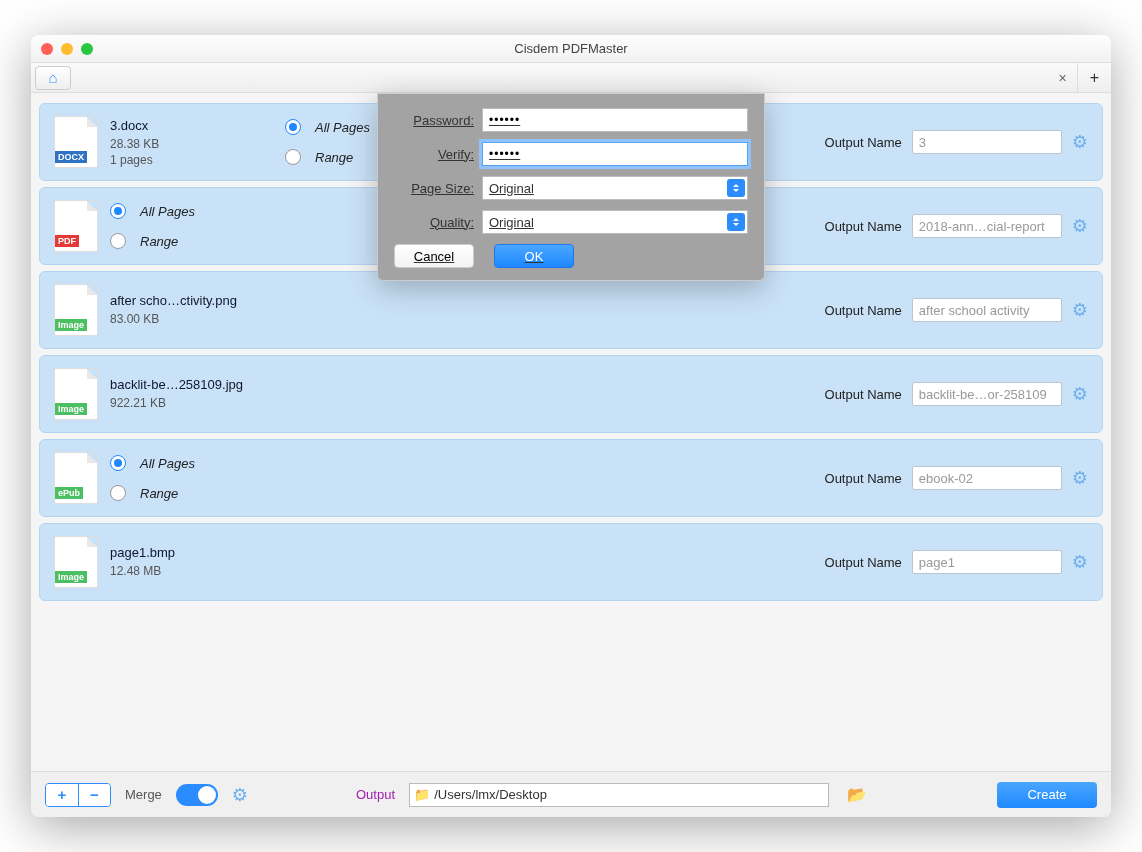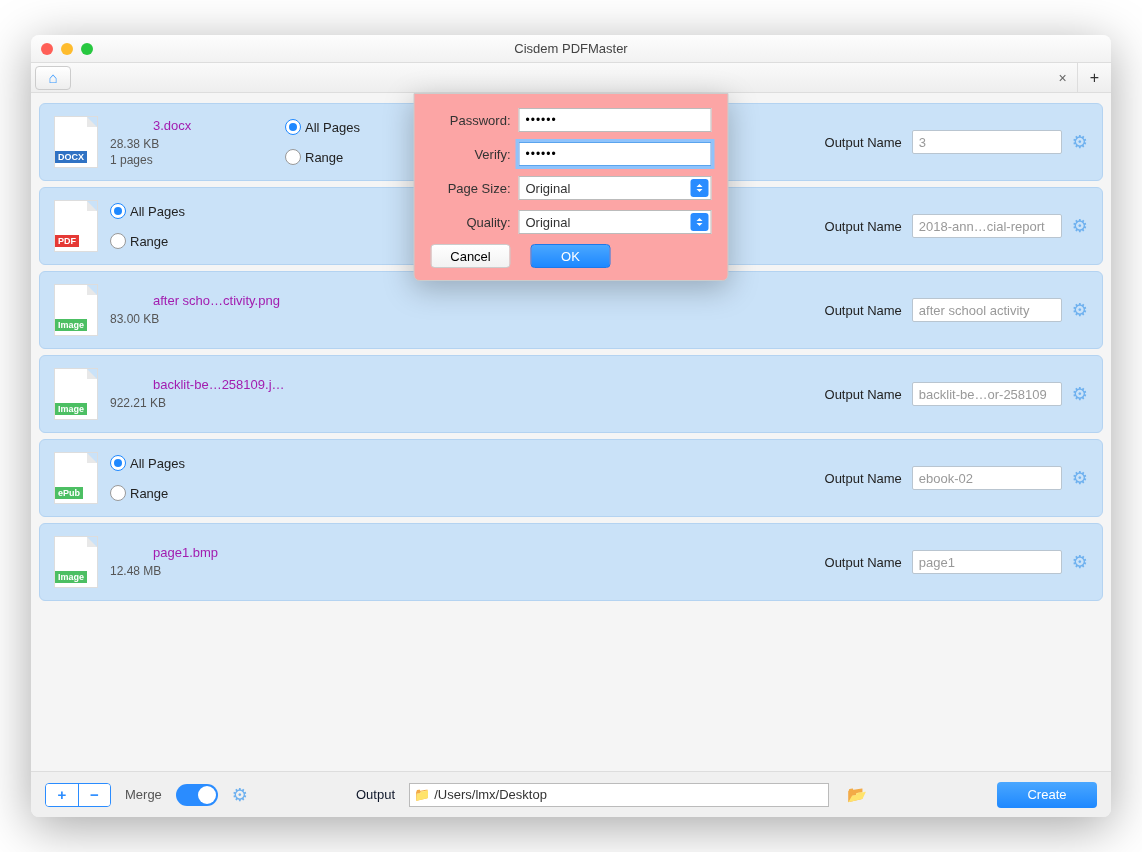--- a/index.html
+++ b/index.html
@@ -77,25 +77,25 @@
   border-left:10px solid #e8e8e8;
 }
 .badge {
   position:absolute; bottom:4px; left:0;
   font-size:9px; color:#fff; padding:1px 3px;
   font-weight:bold;
 }
 .badge.docx{background:#2f72c4;} .badge.pdf{background:#e53935;}
 .badge.img{background:#4cbf63;} .badge.epub{background:#4cbf63;}
 .meta{ width:175px; flex-shrink:0;}
-.fname{font-size:13px; color:#a21caf; margin-bottom:4px; white-space:nowrap; overflow:hidden; text-overflow:ellipsis;margin-left:43px;}
+.fname{font-size:13px; color:#0f172a; margin-bottom:4px; white-space:nowrap; overflow:hidden; text-overflow:ellipsis;}
 .fsize{font-size:12px; color:#555; margin-bottom:2px;}
 .fpages{font-size:12px; color:#555;}
 .radios{ width:130px; display:flex; flex-direction:column; gap:14px;}
-.radio-row{display:flex; align-items:center; gap:4px; font-size:13px; color:#222;}
+.radio-row{display:flex; align-items:center; gap:14px; font-size:13px; color:#222;font-style:italic;}
 .radio{ width:16px; height:16px; border-radius:50%; border:1px solid #999; background:#fff; display:inline-flex; align-items:center; justify-content:center;}
 .radio.checked{ border-color:#1e88ff;}
 .radio.checked::after{content:''; width:8px; height:8px; border-radius:50%; background:#1e88ff;}
 .row-spacer{flex:1;}
 .outgrp{display:flex; align-items:center; gap:10px;}
 .outlbl{font-size:13px; color:#222;}
 .outinput{
   width:150px; height:24px; padding:2px 6px;
   border:1px solid #b9c5d0; background:#fff; border-radius:2px;
   font-size:13px; color:#999;
@@ -107,41 +107,42 @@
 }
 .pmgroup{
   display:flex; border:1px solid #2a8cff; border-radius:4px; overflow:hidden;
 }
 .pmbtn{ width:32px; height:22px; display:flex; align-items:center; justify-content:center; color:#2a8cff; font-size:15px; font-weight:bold; background:#fff;}
 .pmbtn + .pmbtn{ border-left:1px solid #2a8cff;}
 .mergelbl{font-size:13px; color:#555;}
 .toggle{ width:42px; height:22px; background:#2a8cff; border-radius:11px; position:relative;}
 .toggle::after{content:''; position:absolute; right:2px; top:2px; width:18px; height:18px; background:#fff; border-radius:50%;}
 .bottomspacer1{width:80px;}
-.outputlbl{font-size:13px; color:#0f172a;}
+.outputlbl{font-size:13px; color:#a21caf;}
 .pathbox{
   flex:0 0 420px; height:24px; border:1px solid #bbb; background:#fff;
   display:flex; align-items:center; padding:0 4px; gap:4px;
 }
 .foldericon{ color:#2a8cff; font-size:13px;}
 .pathtext{font-size:13px; color:#333;}
 .openicon{ color:#2a8cff; font-size:16px; margin-left:4px;}
 .createbtn{
   margin-left:auto;
   width:100px; height:26px; border:none; border-radius:4px;
   background:linear-gradient(#4aa7ff,#1e88ff); color:#fff; font-size:13px;
 }
 
 
 .dialog{
   position:absolute; top:58px; left:50%; transform:translateX(-50%);
-  width:315px; background:#fca5a5; border:1px solid #ccc;
+  width:388px; background:#a3a3a3; border:1px solid #ccc;
   border-radius:0 0 6px 6px;
   box-shadow:0 8px 30px rgba(0,0,0,0.25);
   padding:14px 16px 12px;
+  text-decoration:underline;
 }
 .drow{display:flex; align-items:center; margin-bottom:10px;}
 .dlbl{ width:80px; text-align:right; margin-right:8px; font-size:13px; color:#333;}
 .dinput{ flex:1; height:24px; border:1px solid #bbb; background:#fff; padding:0 6px; font-size:12px; letter-spacing:1px;}
 .dinput.focus{ outline:3px solid #8fc3fb; border-color:#5aa4ee;}
 .dselect{ flex:1; height:24px; border:1px solid #bbb; background:#fff; display:flex; align-items:center; padding:0 6px; position:relative; font-size:13px;}
 .selarrow{ position:absolute; right:2px; top:2px; width:18px; height:18px; background:#2a8cff; border-radius:3px; display:flex; flex-direction:column; align-items:center; justify-content:center;}
 .selarrow::before{content:''; border:3px solid transparent; border-bottom-color:#fff; margin-bottom:1px;}
 .selarrow::after{content:''; border:3px solid transparent; border-top-color:#fff; margin-top:1px;}
 .dbtns{display:flex; justify-content:flex-start; gap:20px; margin-top:6px;}

